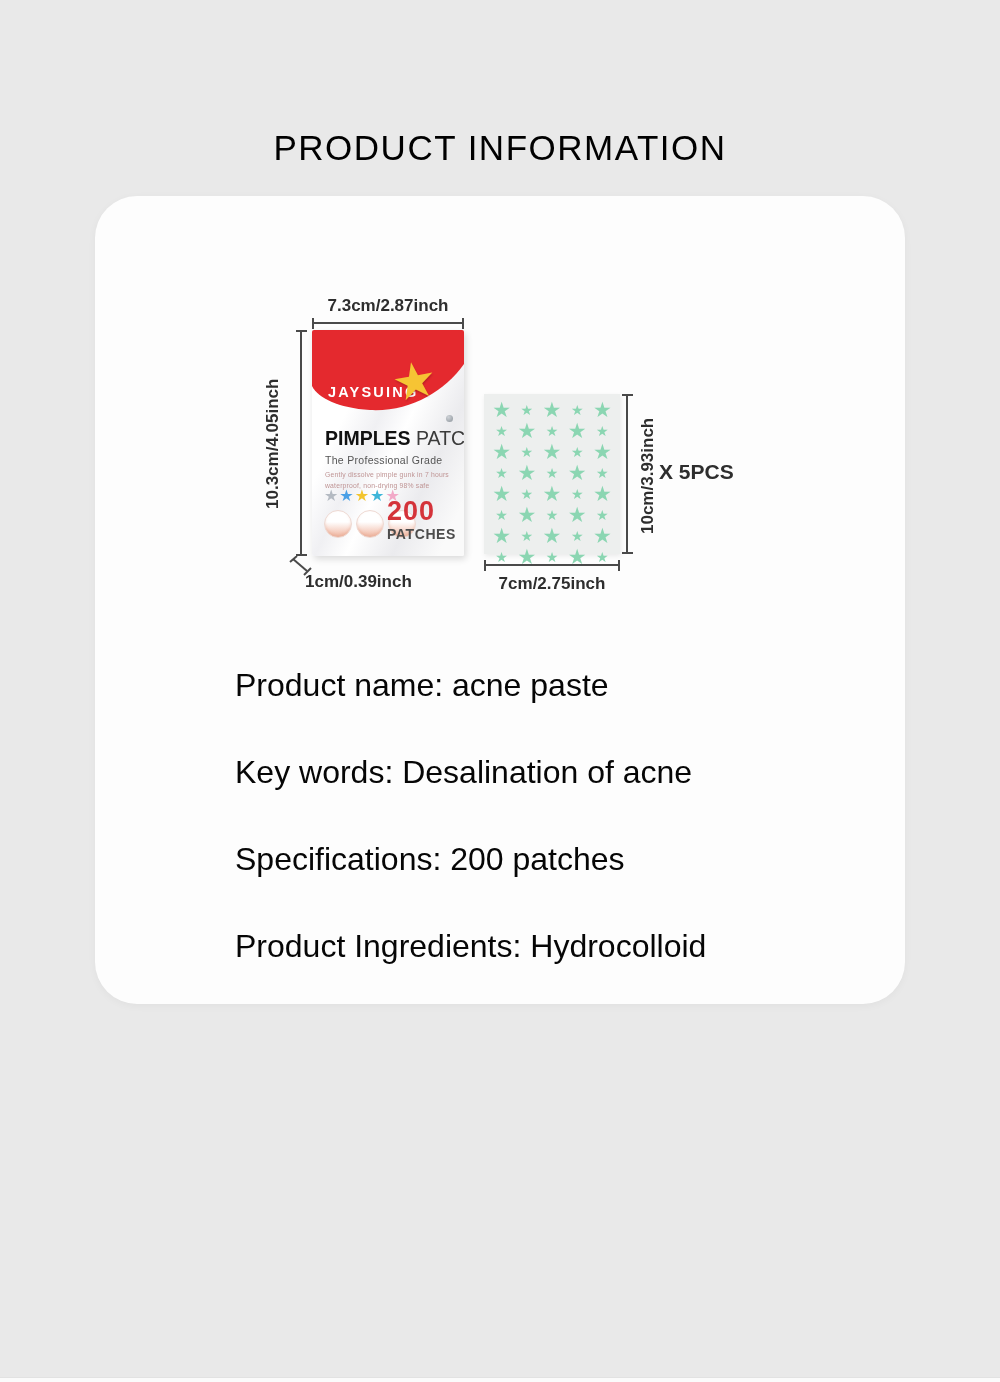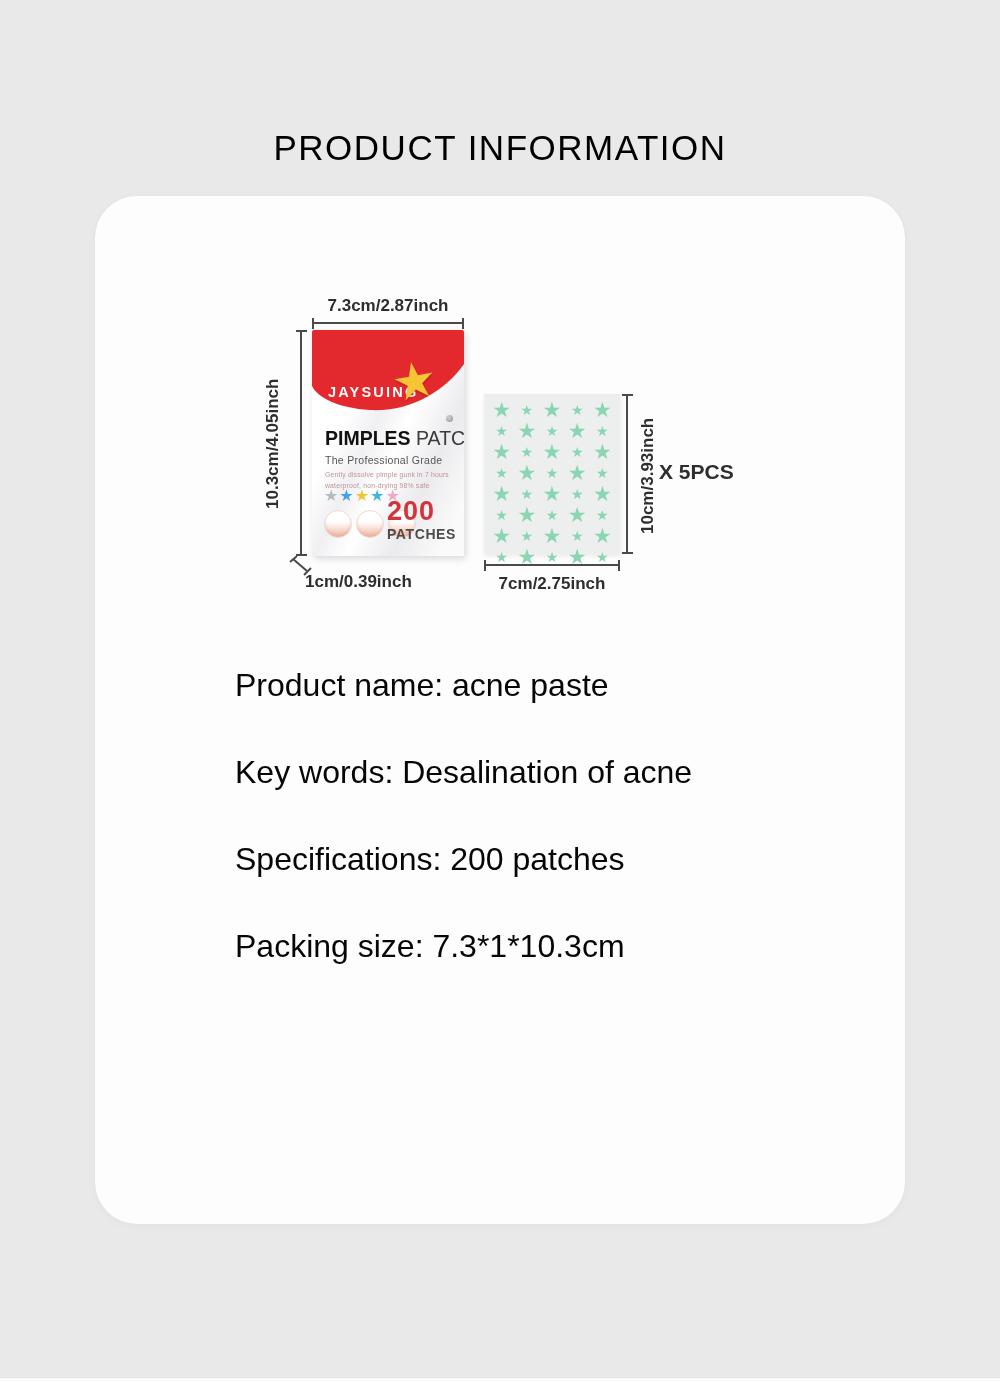--- a/index.html
+++ b/index.html
@@ -8,21 +8,21 @@
     background:#e9e9e9;
     font-family:"Liberation Sans","DejaVu Sans",sans-serif;
     overflow:hidden;
   }
   .page-title{
     position:absolute;left:0;top:128px;width:1000px;
     text-align:center;font-size:35px;letter-spacing:1.5px;
     color:#9c9c9c;font-weight:400;
   }
   .card{
-    position:absolute;left:95px;top:196px;width:810px;height:1028px;
+    position:absolute;left:95px;top:196px;width:810px;height:808px;
     background:#fdfdfd;border-radius:42px;
     box-shadow:0 2px 8px rgba(0,0,0,0.04);
   }
   
   .figure{position:absolute;left:0;top:0;width:810px;height:420px;}
   .package{
     position:absolute;left:217px;top:134px;width:152px;height:226px;
     background:linear-gradient(115deg,#ffffff 28%,#f0f0f3 42%,#ffffff 54%,#ebebee 72%,#fafafa 90%);
     box-shadow:2px 3px 7px rgba(0,0,0,0.14);
     border-radius:2px;overflow:hidden;
@@ -173,17 +173,17 @@
     <div class="dim-label" style="position:absolute;left:564px;top:264px;font-size:21px;">X 5PCS</div>
 
     <div class="dim-h" style="left:389px;top:368px;width:136px;"></div>
     <div class="center-label dim-label" style="left:364px;top:378px;width:186px;">7cm/2.75inch</div>
   </div>
 
   <div class="details" id="details">
       <div class="spec-line">Product name: acne paste</div>
       <div class="spec-line">Key words: Desalination of acne</div>
       <div class="spec-line">Specifications: 200 patches</div>
-      <div class="spec-line">Packing size: 7.3*1*10.3cm</div>
+      <div class="spec-line">Product Ingredients: Hydrocolloid</div>
     </div>
 </div>
 
 <div class="bottom-strip"></div>
 
 </body></html>

